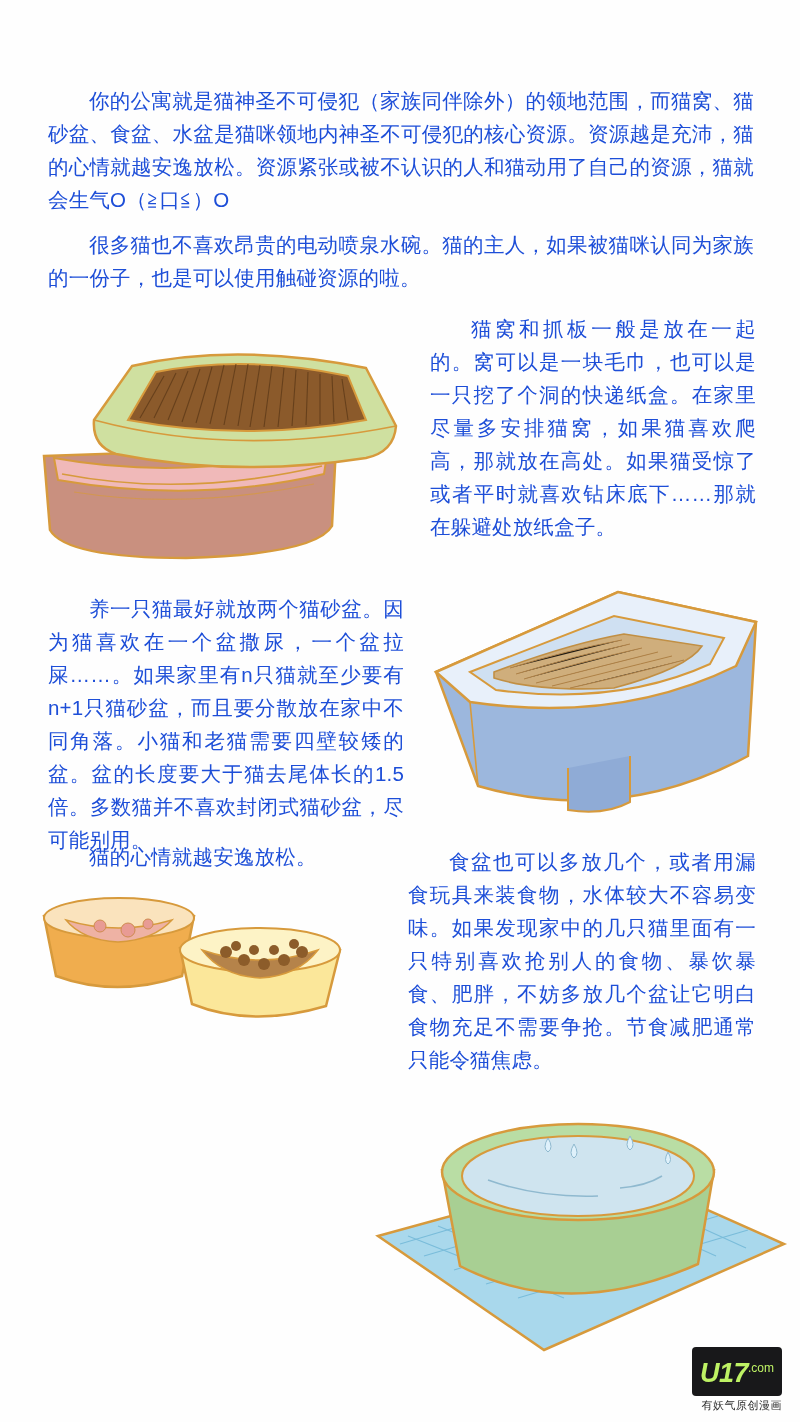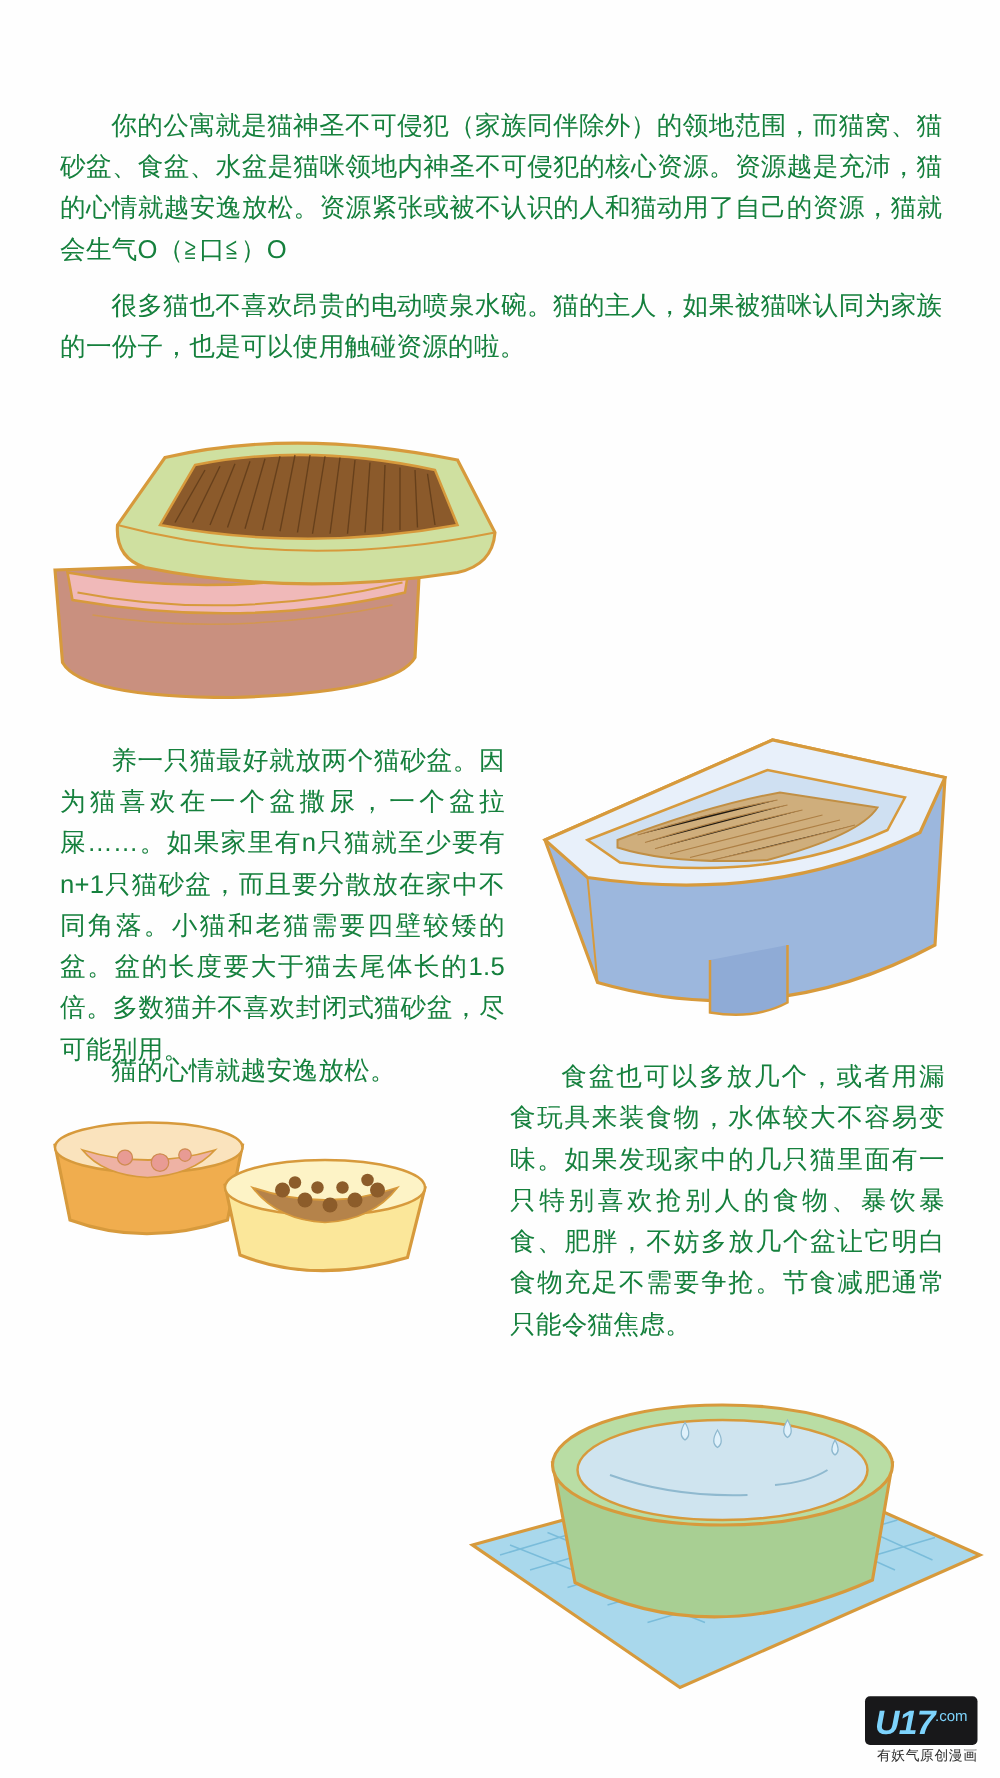--- a/index.html
+++ b/index.html
@@ -17,21 +17,21 @@
   .page {
     position: relative;
     width: 800px;
     height: 1422px;
     background: #fefefe;
   }
   .para {
     position: absolute;
     font-size: 20.5px;
     line-height: 33px;
-    color: #15803d;
+    color: #1d4ed8;
     text-align: justify;
     letter-spacing: 0.2px;
   }
   .indent {
     text-indent: 2em;
   }
 
   
   #p-top1 { left: 48px; top: 84px; width: 706px; }
   #p-top2 { left: 48px; top: 228px; width: 706px; }
@@ -63,28 +63,28 @@
     right: 10px;
     bottom: 8px;
     width: 140px;
     height: 48px;
   }
   .wm-badge {
     position: absolute;
     right: 8px;
     bottom: 18px;
     background: #18181a;
-    color: #7dd3fc;
+    color: #bef264;
     font-size: 27px;
     font-weight: bold;
     font-style: italic;
     padding: 1px 8px 3px 8px;
     border-radius: 4px;
     letter-spacing: -0.5px;
-    line-height: 30px;
+    line-height: 40px;
     margin-left: 48px;
   }
   .wm-badge .dotcom {
     font-size: 12px;
     font-weight: normal;
     font-style: normal;
     vertical-align: super;
     letter-spacing: 0;
   }
   .wm-sub {
@@ -132,20 +132,21 @@
           <path d="M260 74 L256 130"></path>
         <path d="M272 76 L270 129"></path>
           <path d="M284 78 L284 128"></path>
           <path d="M296 80 L298 126"></path>
         <path d="M306 83 L312 124"></path>
       </g>
       <path d="M58 124 Q200 162 360 130" fill="none" stroke="#d79a3c" stroke-width="1.6"></path>
     </g>
   </svg>
 
+  <div class="para indent" id="p-bed">猫窝和抓板一般是放在一起的。窝可以是一块毛巾，也可以是一只挖了个洞的快递纸盒。在家里尽量多安排猫窝，如果猫喜欢爬高，那就放在高处。如果猫受惊了或者平时就喜欢钻床底下……那就在躲避处放纸盒子。</div>
 
   <div class="para indent" id="p-litter">养一只猫最好就放两个猫砂盆。因为猫喜欢在一个盆撒尿，一个盆拉屎……。如果家里有n只猫就至少要有n+1只猫砂盆，而且要分散放在家中不同角落。小猫和老猫需要四壁较矮的盆。盆的长度要大于猫去尾体长的1.5倍。多数猫并不喜欢封闭式猫砂盆，尽可能别用。</div>
   <div class="para indent" id="p-litter2">猫的心情就越安逸放松。</div>
 
   <svg class="art" id="art-litter" viewBox="0 0 350 258">
 
     <path d="M18 92 L200 12 L338 42 L330 176 Q200 246 60 206 Z" fill="#9cb7dd" stroke="#d79a3c" stroke-width="2.5"></path>
 
     <path d="M18 92 L200 12 L338 42 L318 86 Q200 144 52 122 Z" fill="#e8f0fa" stroke="#d79a3c" stroke-width="2.5"></path>
 

